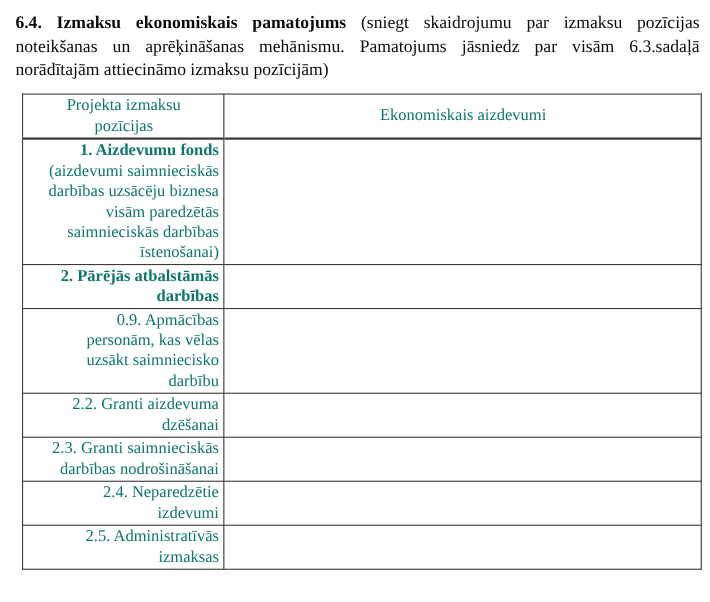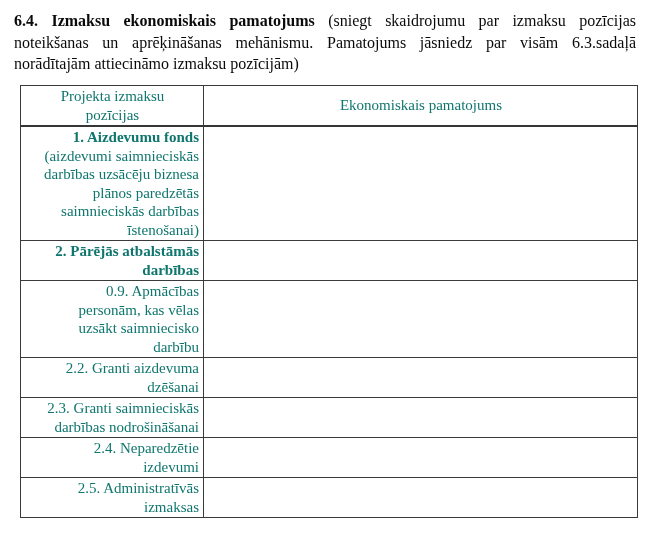--- a/index.html
+++ b/index.html
@@ -76,29 +76,29 @@
 
   <table class="cost-table">
     <colgroup>
       <col style="width:183px">
       <col style="width:434px">
     </colgroup>
     <tbody>
       <tr style="height:37px;">
         <th>Projekta izmaksu
 pozīcijas</th>
-        <th>Ekonomiskais pamatojums</th>
+        <th>Ekonomiskais aizdevumi</th>
       </tr>
 
       <tr style="height:112px;">
         <td>
           <span class="cell-title bold">1. Aizdevumu fonds</span>
           <span class="cell-desc">(aizdevumi saimnieciskās
 darbības uzsācēju biznesa
-plānos paredzētās
+visām paredzētās
 saimnieciskās darbības
 īstenošanai)</span>
         </td>
         <td></td>
       </tr>
 
       <tr style="height:36px;">
         <td>
           <span class="cell-title bold">2. Pārējās atbalstāmās
 darbības</span>

